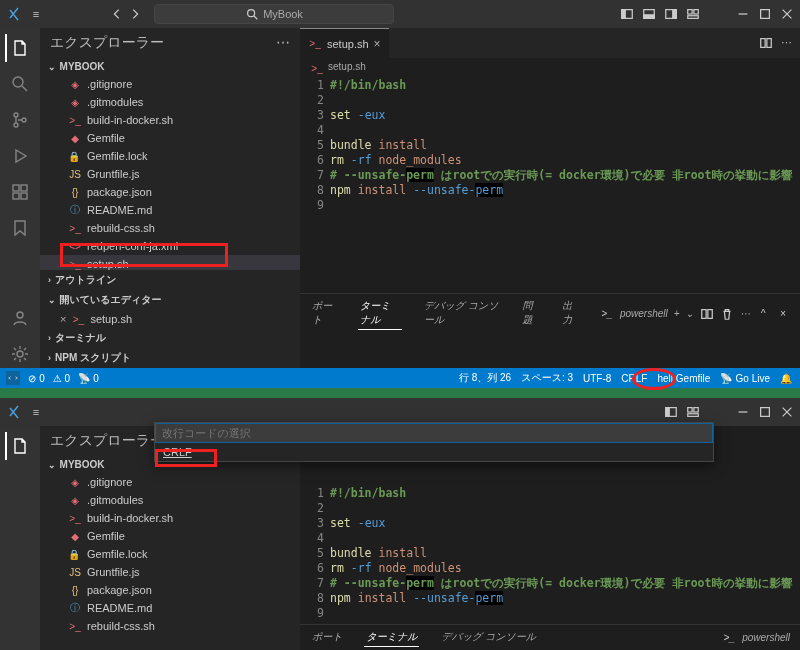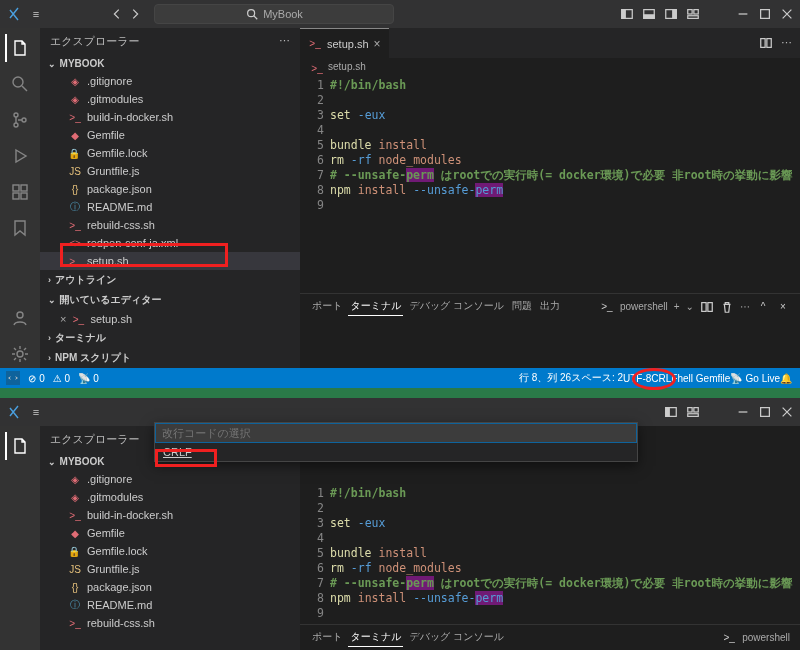--- a/index.html
+++ b/index.html
@@ -23,21 +23,21 @@
   .titlebar .search { flex: 0 0 240px; margin-left: 8px; height: 20px; background: #3c3c3c; border:1px solid #454545; border-radius:4px; display:flex; align-items:center; justify-content:center; gap:4px; font-size:11px; color:#aaa;}
   .titlebar .right { margin-left:auto; display:flex; gap:8px; align-items:center;}
   .ic { width:14px; height:14px; display:inline-flex; align-items:center; justify-content:center; color:#ccc;}
   svg { stroke: currentColor; fill: none; stroke-width:1.4; }
   .body { flex:1; display:flex; min-height:0; }
   .activitybar { width:40px; background:#333333; display:flex; flex-direction:column; align-items:center; padding-top:6px; gap:8px;}
   .activitybar .ab { width:28px; height:28px; display:flex; align-items:center; justify-content:center; color:#858585;}
   .activitybar .ab.active { color:#fff; border-left:2px solid #fff; margin-left:-2px;}
   .activitybar .spacer { flex:1; }
   .sidebar { width:260px; background:#252526; display:flex; flex-direction:column; overflow:hidden;}
-  .sidebar-header { padding:6px 10px; font-size:11px; color:#bbb; display:flex; justify-content:space-between;}
+  .sidebar-header { padding:6px 10px; font-size:14px; color:#bbb; display:flex; justify-content:space-between;}
   .section { font-size:10px; padding:3px 8px; font-weight:bold; color:#ccc; display:flex; align-items:center; gap:4px;}
   .section .chev { font-size:9px; }
   .fileitem { display:flex; align-items:center; gap:5px; height:18px; padding-left:28px; font-size:11px; color:#ccc;}
   .fileitem.active { background:#37373d;}
   .fileicon { width:14px; height:14px; display:flex; align-items:center; justify-content:center; font-size:10px;}
   .fi-sh { color:#e06c75;}
   .fi-git { color:#e06c75;}
   .fi-lock { color:#e5c07b;}
   .fi-js { color:#e5c07b;}
   .fi-json { color:#e5c07b;}
@@ -53,33 +53,33 @@
   .tab .close { color:#aaa; font-size:12px;}
   .tabright { margin-left:auto; display:flex; gap:8px; padding-right:8px; color:#bbb;}
   .crumb { padding:3px 10px; font-size:10px; color:#aaa; display:flex; gap:4px;}
   .code { flex:1; display:flex; font-family: Consolas, monospace; font-size:11.5px; line-height:15px; overflow:hidden;}
   .gutter { width:30px; text-align:right; color:#858585; padding-right:6px;}
   .codelines { flex:1; white-space:pre;}
   .c-comment { color:#6a9955;font-weight:bold;}
   .c-str { color:#ce9178;}
   .c-cmd { color:#dcdcaa;}
   .c-opt { color:#569cd6;}
-  .c-hl { background:#701a75;}
+  .c-hl { background:#000000;}
   .panel { height:75px; border-top:1px solid #333; display:flex; flex-direction:column;}
-  .panel-tabs { display:flex; gap:4px; padding:3px 10px; font-size:10px; color:#aaa;}
+  .panel-tabs { display:flex; gap:20px; padding:3px 10px; font-size:10px; color:#aaa;font-style:italic;}
   .panel-tabs .pt { padding:2px 2px; }
   .panel-tabs .pt.active { color:#fff; border-bottom:1px solid #fff;}
   .panel-tabs .pright { margin-left:auto; display:flex; gap:6px; align-items:center;}
   .term { padding:4px 10px; font-family:Consolas,monospace; font-size:11px; color:#ccc; background:#1e1e1e;}
   .statusbar { height:20px; background:#007acc; display:flex; align-items:center; font-size:10px; color:#fff; padding:0 6px; gap:10px;}
   .statusbar .left { display:flex; gap:8px; align-items:center;}
-  .statusbar .right { margin-left:auto; display:flex; align-items:center;}
+  .statusbar .right { margin-left:auto; display:flex; gap:10px; align-items:center;}
   .ellipse { border:3px solid #f02020; border-radius:50%; position:absolute; width:44px; height:22px; pointer-events:none;}
   .ell-crlf { left:632px; top:368px;}
-  .picker { position:absolute; left:154px; top:422px; width:484px; z-index:20; background:#252526; border:1px solid #454545; box-shadow:0 4px 12px rgba(0,0,0,0.5);text-decoration:underline;}
+  .picker { position:absolute; left:154px; top:422px; width:560px; z-index:20; background:#252526; border:1px solid #454545; box-shadow:0 4px 12px rgba(0,0,0,0.5);text-decoration:underline;}
   .picker input { width:100%; background:#3c3c3c; border:1px solid #0e639c; color:#ccc; font-size:11px; padding:3px 6px; outline:none;}
   .picker .opt { padding:3px 8px; font-size:11px;}
   .picker .opt.sel { background:#04395e;}
   .box-lf { position:absolute; left:155px; top:449px; width:62px; height:18px; z-index:25; pointer-events:none;}
   .hide-overflow { overflow:hidden; }
 </style>
 </head>
 <body>
 
 <div class="window">
@@ -370,21 +370,21 @@
           <svg viewBox="0 0 16 16">
             <path d="M4 6l-3 2 3 2M12 6l3 2-3 2"></path>
           </svg>
         </span>
       <span>⊘ <span>0</span></span>
       <span>⚠ <span>0</span></span>
       <span>📡 <span>0</span></span>
     </div>
     <div class="right">
       <span>行 8、列 26</span>
-      <span>スペース: 2</span>
+      <span>スペース: 3</span>
       <span>UTF-8</span>
       <span>CRLF</span>
       <span>hell Gemfile</span>
       <span>📡 <span>Go Live</span></span>
       <span class="ic">🔔</span>
     </div>
   </div>
 </div>
 
 <div class="separator"></div>

